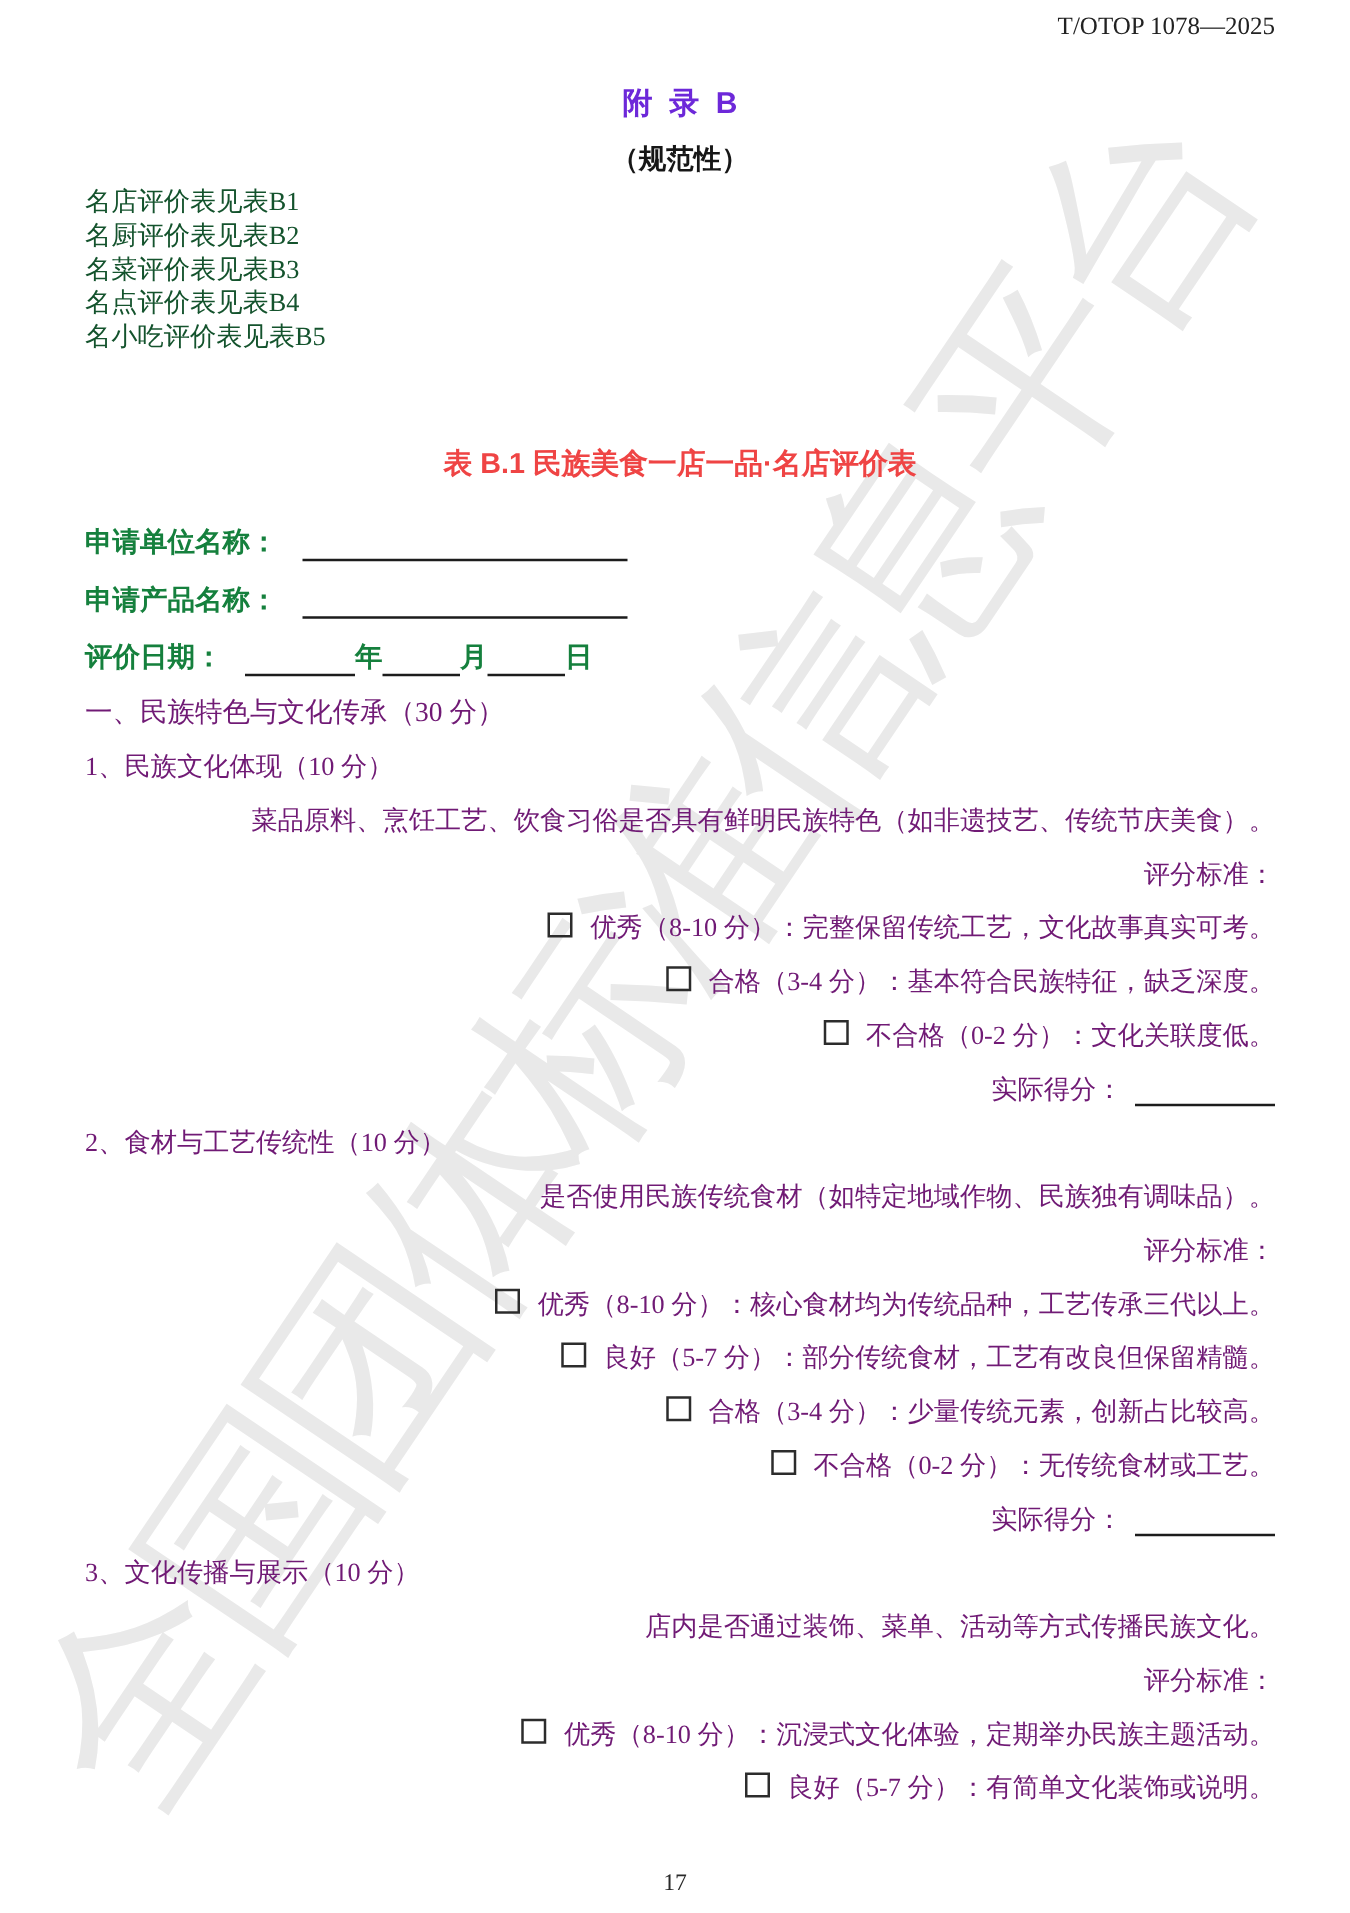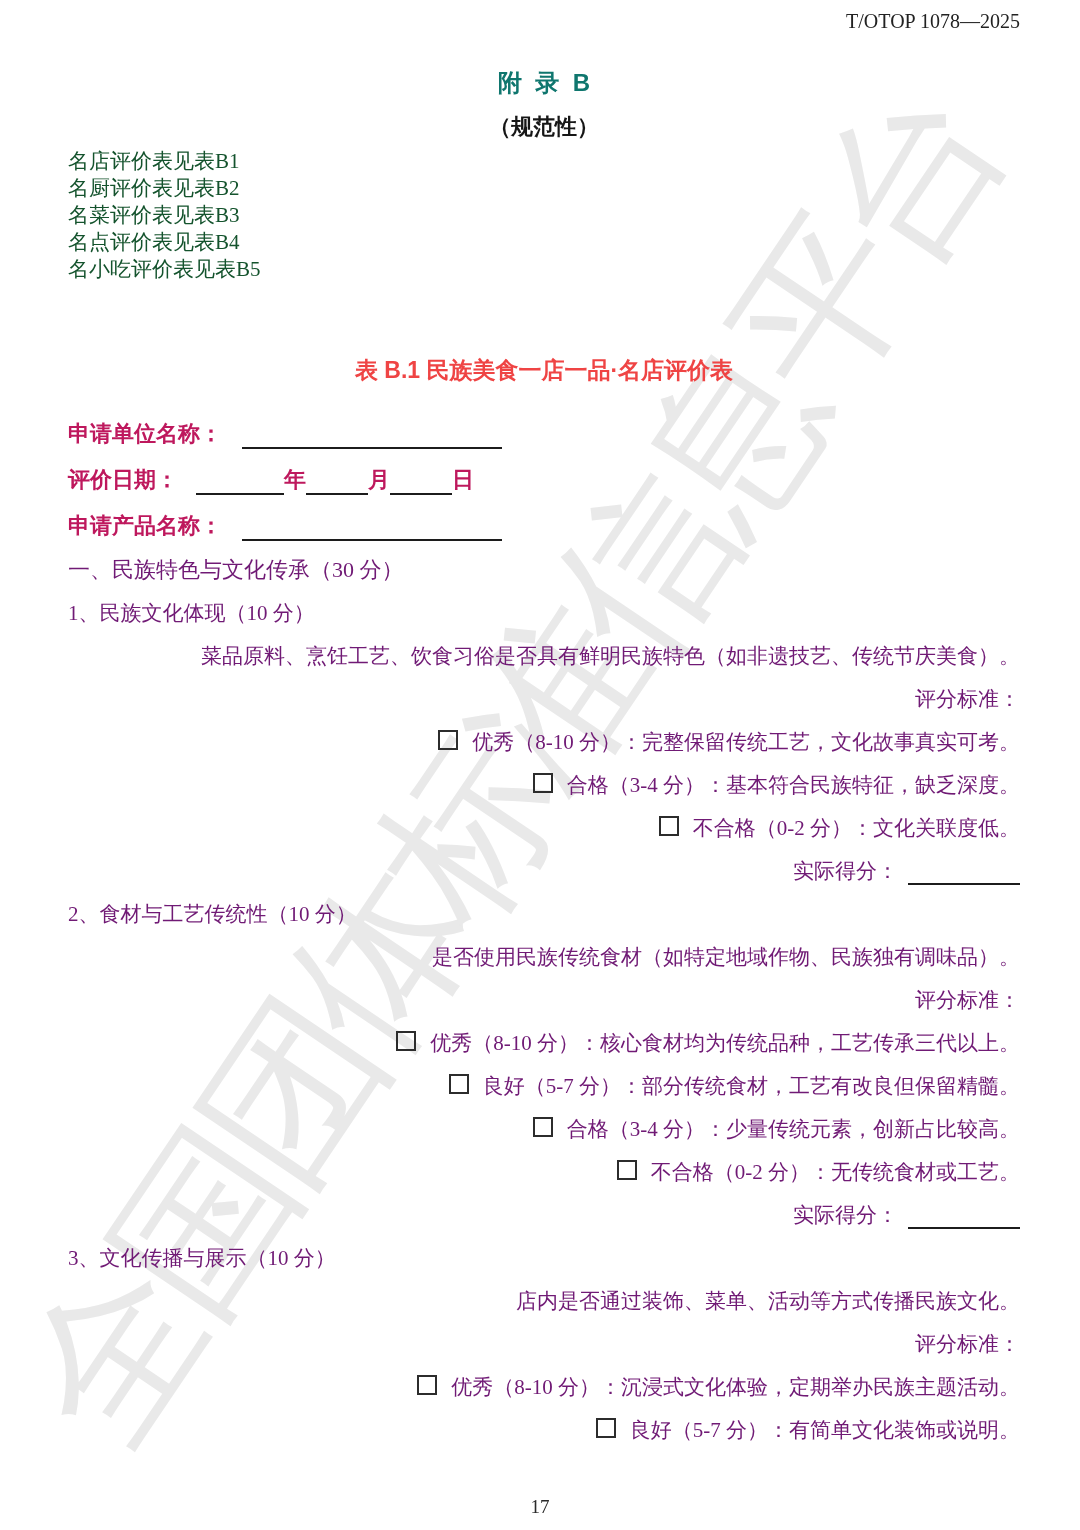--- a/index.html
+++ b/index.html
@@ -37,21 +37,21 @@
     font-family:Liberation Serif, serif;
   }
   .appendix-title {
     text-align:center;
     font-family:"Liberation Sans","DejaVu Sans",sans-serif;
     font-weight:bold;
     font-size:24px;
     line-height:30px;
     margin-top:34px;
     white-space:pre;
-    color:#0f766e;
+    color:#6d28d9;
   }
   .appendix-sub {
     text-align:center;
     font-family:"Liberation Sans","DejaVu Sans",sans-serif;
     font-weight:bold;
     font-size:22px;
     line-height:30px;
     margin-top:14px;
     color:#161616;
   }
@@ -71,21 +71,21 @@
     margin-top:72px;
     color:#ef4444;
   }
   .form-row {
     font-family:"Liberation Sans","DejaVu Sans",sans-serif;
     font-weight:bold;
     font-size:22px;
     line-height:30px;
     margin-top:16px;
     white-space:nowrap;
-    color:#be185d;
+    color:#15803d;
   }
   .form-row.first { margin-top:34px; }
   .blank {
     display:inline-block;
     border-bottom:2px solid #1c1c1c;
     height:22px;
     vertical-align:bottom;
   }
   .w260 { width:260px; margin-left:20px; }
   .w88  { width:88px;  margin-left:18px; }
@@ -137,24 +137,24 @@
     <div class="ref-item">名点评价表见表B4</div>
     <div class="ref-item">名小吃评价表见表B5</div>
   </div>
 
   <div class="table-title">表 B.1 民族美食一店一品·名店评价表</div>
 
   <div class="form-row first">
     <span>申请单位名称：</span><span class="blank w260"></span>
   </div>
   <div class="form-row">
+    <span>申请产品名称：</span><span class="blank w260"></span>
+  </div>
+  <div class="form-row">
     <span>评价日期：</span><span class="blank w88"></span><span>年</span><span class="blank w62"></span><span>月</span><span class="blank w62"></span><span>日</span>
-  </div>
-  <div class="form-row">
-    <span>申请产品名称：</span><span class="blank w260"></span>
   </div>
 
   <div class="row section-title">一、民族特色与文化传承（30 分）</div>
 
   <div class="row">1、民族文化体现（10 分）</div>
   <div class="row indent">菜品原料、烹饪工艺、饮食习俗是否具有鲜明民族特色（如非遗技艺、传统节庆美食）。</div>
   <div class="row indent">评分标准：</div>
   <div class="row indent">
     <span class="checkbox"></span><span>优秀（8-10 分）：完整保留传统工艺，文化故事真实可考。</span>
   </div>

